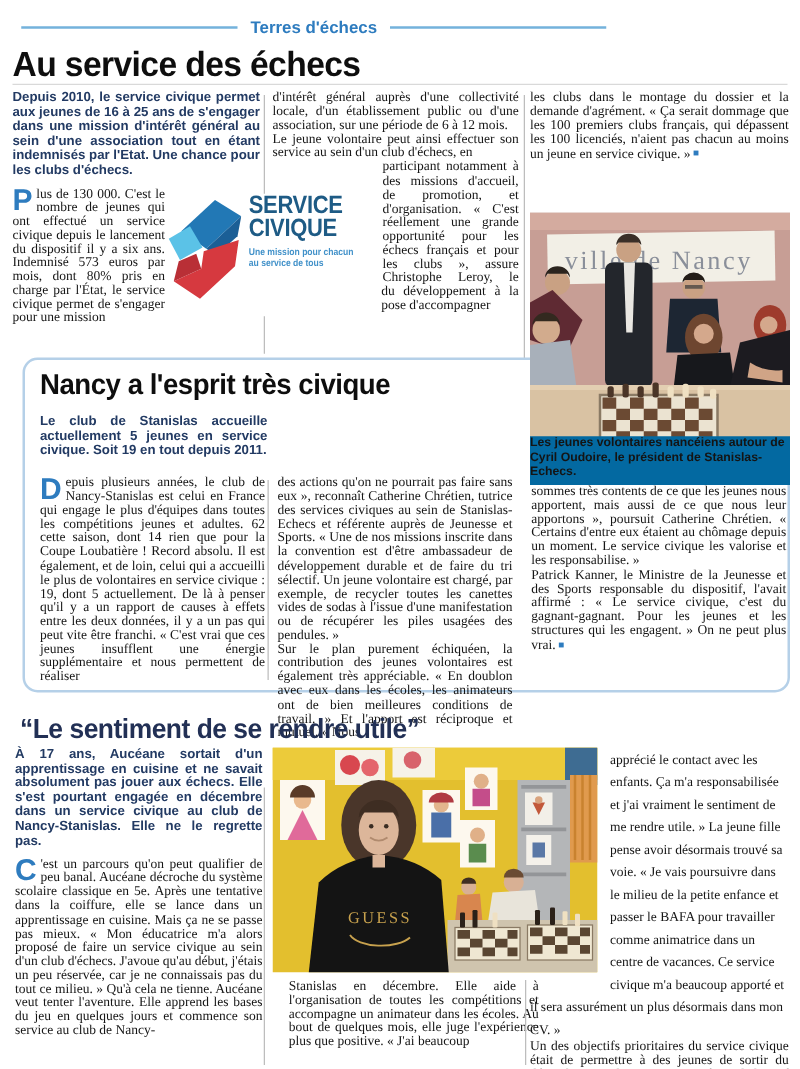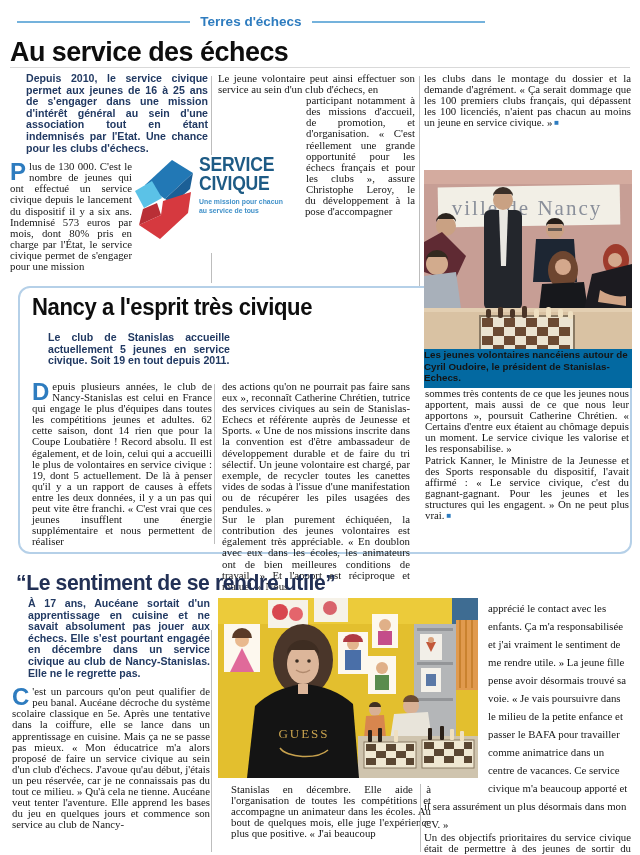--- a/index.html
+++ b/index.html
@@ -16,21 +16,21 @@
       transform:scaleX(.96);transform-origin:0 0;white-space:nowrap;}
   .h2{font:bold 23px "Liberation Sans",sans-serif;color:#0e0e0e;letter-spacing:-.4px;
       transform:scaleX(.96);transform-origin:0 0;white-space:nowrap;}
   .h3{font:bold 22px "Liberation Sans",sans-serif;color:#223055;letter-spacing:-.4px;
       transform:scaleX(.96);transform-origin:0 0;white-space:nowrap;}
 
   .rule{height:1px;background:#d9d9d9;}
   .divider{width:1px;background:#bdbdbd;}
 
   .body-text{font-size:10.8px;line-height:11.1px;text-align:justify;color:#161616;}
-  .lead{font:bold 10.6px/11.6px "Liberation Sans",sans-serif;color:#223a63;text-align:justify;margin-left:16px;}
+  .lead{font:bold 10.6px/11.6px "Liberation Sans",sans-serif;color:#223a63;text-align:justify;}
   .lead-black{color:#223a63;}
   .mt7{margin-top:7px;}
 
   .dropcap{float:left;font:bold 24px/20px "Liberation Sans",sans-serif;color:#2e7cbf;padding:1px 3px 0 0;}
   .endmark{color:#2e7cbf;font-size:8px;vertical-align:1px;margin-left:2px;font-family:"Liberation Sans",sans-serif;}
 
   .spacer-r{float:right;width:70px;height:88px;margin:0 0 3px 6px;}
   .spacer-l{float:left;width:82px;height:92px;margin:0 6px 3px 0;}
   .spacer-photo{float:left;width:58px;height:182px;margin:0 6px 2px 0;}
 
@@ -62,20 +62,21 @@
   <div class="abs rule" style="left:10px;top:67px;width:620px;"></div>
 
   <div class="abs" style="left:10px;top:73px;width:198px;">
     <div class="lead">Depuis 2010, le service civique permet aux jeunes de 16 à 25 ans de s'engager dans une mission d'intérêt général au sein d'une association tout en étant indemnisés par l'Etat. Une chance pour les clubs d'échecs.</div>
     <div class="body-text mt7">
       <span class="spacer-r"></span><span class="dropcap">P</span><span>lus de 130 000. C'est le nombre de jeunes qui ont effectué un service civique depuis le lancement du dispositif il y a six ans. Indemnisé 573 euros par mois, dont 80% pris en charge par l'État, le service civique permet de s'engager pour une mission</span>
     </div>
   </div>
 
   <div class="abs" style="left:218px;top:73px;width:197px;">
+    <div class="body-text">d'intérêt général auprès d'une collectivité locale, d'un établissement public ou d'une association, sur une période de 6 à 12 mois.</div>
     <div class="body-text">Le jeune volontaire peut ainsi effectuer son service au sein d'un club d'échecs, en</div>
     <div class="body-text">
       <span class="spacer-l"></span><span>participant notamment à des missions d'accueil, de promotion, et d'organisation. « C'est réellement une grande opportunité pour les échecs français et pour les clubs », assure Christophe Leroy, le directeur national du développement à la FFE. Celle-ci se propose d'accompagner</span>
     </div>
   </div>
 
   <div class="abs" style="left:424px;top:73px;width:207px;">
     <div class="body-text">
       <span>les clubs dans le montage du dossier et la demande d'agrément. « Ça serait dommage que les 100 premiers clubs français, qui dépassent les 100 licenciés, n'aient pas chacun au moins un jeune en service civique. »</span><span class="endmark">■</span>
     </div>

